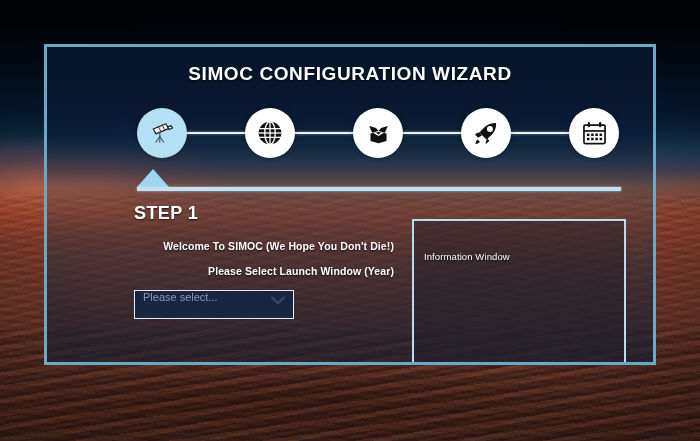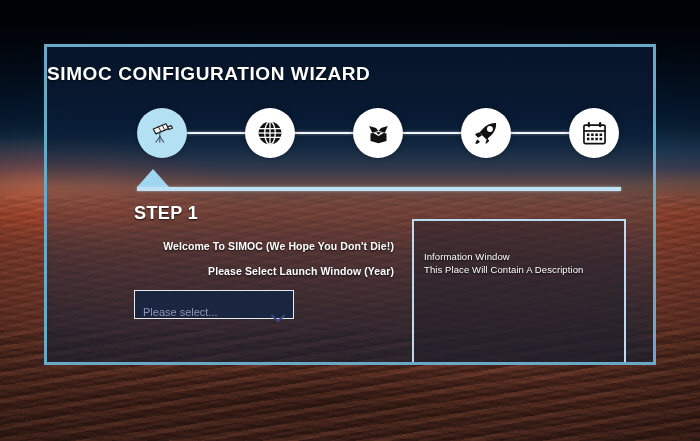--- a/index.html
+++ b/index.html
@@ -116,21 +116,21 @@
         rgba(22,30,48,0.66) 321px);
     overflow: hidden;
   }
 
   
   .panel-title {
     position: absolute;
     left: 0;
     top: 16px;
     width: 100%;
-    text-align: left;
+    text-align: center;
     color: #ffffff;
     font-size: 19px;
     font-weight: bold;
     letter-spacing: 0.6px;
     text-shadow: 0 1px 2px rgba(0,0,0,0.8);
     font-family: "Liberation Sans", sans-serif;
   }
 
   
   .stepper {
@@ -226,21 +226,21 @@
   }
 
   
   .select-box {
     position: relative;
     width: 160px;
     height: 29px;
     background: #1a2540;
     border: 1.5px solid #e8eaf2;
     display: flex;
-    align-items: flex-end;
+    align-items: flex-start;
     padding: 0 8px;
     cursor: pointer;
     margin-top: 3px;
   }
 
   .select-placeholder {
     color: #8e96b8;
     font-size: 11px;
     font-family: "Liberation Sans", sans-serif;
     flex: 1;
@@ -396,17 +396,16 @@
         <span class="chevron-down">
           <svg width="14" height="9" viewBox="0 0 14 9">
             <path d="M1 1.5 L7 7.2 L13 1.5" fill="none" stroke="#3a4580" stroke-width="2.1" stroke-linecap="round" stroke-linejoin="round"></path>
           </svg>
         </span>
       </div>
     </div>
 
     <div class="info-window">
       <div class="info-line">Information Window</div>
-      <div class="info-line">This Place Will Contain A Description</div>
     </div>
 
   </div>
 </div>
 
 </body></html>

